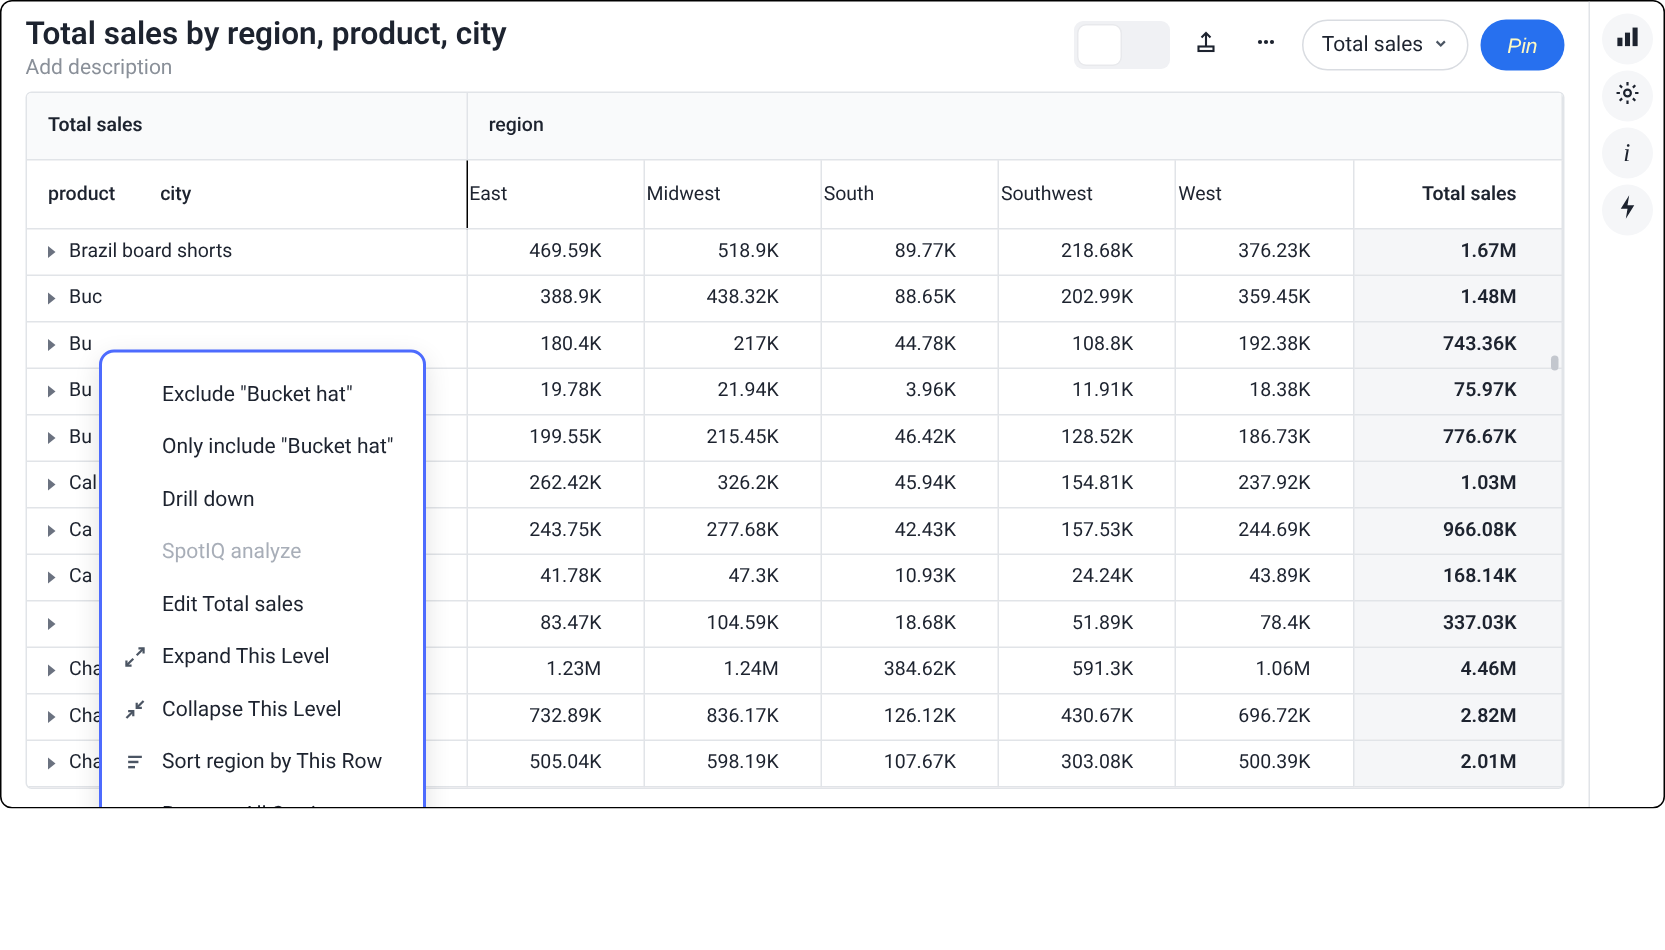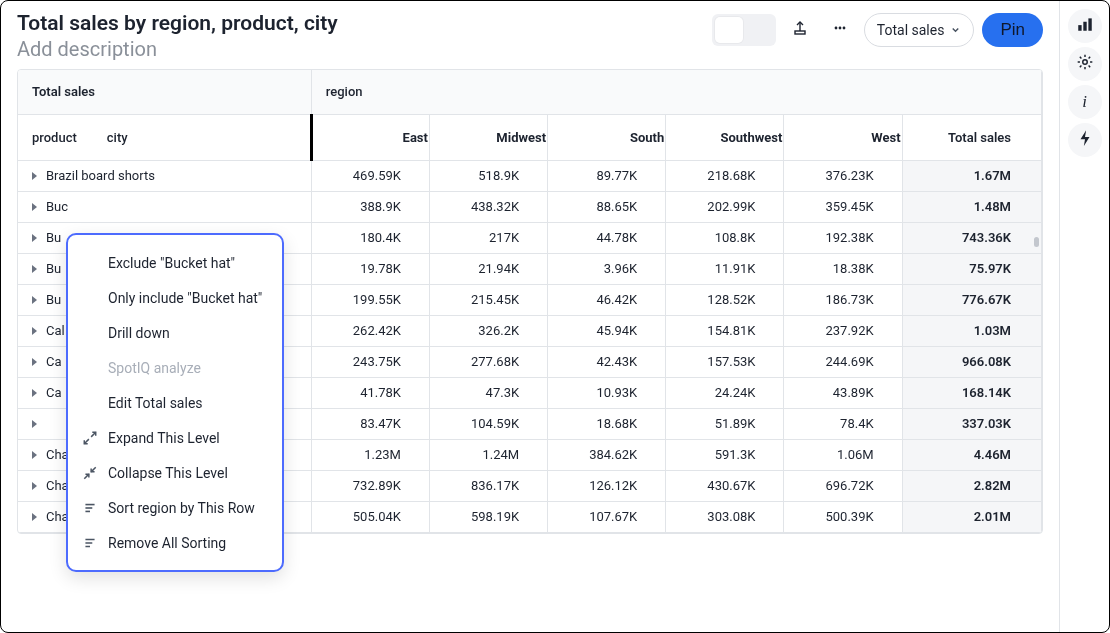--- a/index.html
+++ b/index.html
@@ -4,21 +4,21 @@
 <style>
   * { box-sizing: border-box; }
   body {
     margin: 0;
     font-family: -apple-system, BlinkMacSystemFont, "Segoe UI", Roboto, Helvetica, Arial, sans-serif;
     background: #fff;
     color: #1d232f;
   }
   .wrapper {
     width: 1110px;
-    height: 633px;
+    height: 539px;
     border: 1px solid #000;
     border-radius: 8px;
     display: flex;
     position: relative;
     overflow: hidden;
   }
   .main {
     flex: 1;
     padding: 10px 16px 0 16px;
     position: relative;
@@ -50,21 +50,21 @@
     margin-bottom: 8px;
   }
   .titles { display: flex; flex-direction: column; }
   .page-title {
     font-size: 21px;
     font-weight: 600;
     color: #1d232f;
     margin: 0 0 2px 0;
   }
   .page-desc {
-    font-size: 20px;
+    font-size: 14px;
     color: #8a9099;
     margin: 0;
   }
   .header-right {
     display: flex;
     align-items: center;
     gap: 8px;
     padding-top: 2px;
   }
   .toggle-group {
@@ -101,24 +101,25 @@
     font-size: 14px;
     color: #1d232f;
     background: #fff;
     gap: 6px;
   }
   .pin-btn {
     height: 34px;
     border: none;
     border-radius: 18px;
     background: #2770ef;
-    color: #0f172a;
-    font-size: 17px;
+    color: #fef9c3;
+    font-size: 14px;
     font-weight: 500;
     padding: 0 18px;
+    font-style: italic;
   }
   .table-wrap {
     border: 1px solid #e1e4e8;
     border-radius: 4px;
     overflow: hidden;
   }
   table { width: 100%; border-collapse: collapse; font-size: 13px; }
   th, td { border-bottom: 1px solid #e1e4e8; }
   th.super-left, th.super-right {
     background: #f9fafb;
@@ -126,32 +127,32 @@
     font-weight: 600;
     font-size: 13px;
     color: #1d232f;
     height: 44px;
     padding: 0 14px;
     border-right: 1px solid #e1e4e8;
   }
   th.super-right { font-weight: 500; }
   th.col-head {
     background: #fff;
-    font-weight: 700;
+    font-weight: 400;
     font-size: 13px;
-    text-align: right;
+    text-align: left;
     height: 46px;
     border-right: 1px solid #e1e4e8;
   }
   th.left-heads {
     background: #fff;
     text-align: left;
     font-weight: 500;
     padding: 0 14px;
-    border-right: 3px solid #000000;
+    border-right: 1px solid #000000;
   }
   th.total-head { font-weight: 600; text-align: right; padding-right: 30px; }
   td.row-label {
     text-align: left;
     padding: 0 8px 0 28px;
     height: 31px;
     white-space: nowrap;
     border-right: 1px solid #e1e4e8;
     position: relative;
   }

